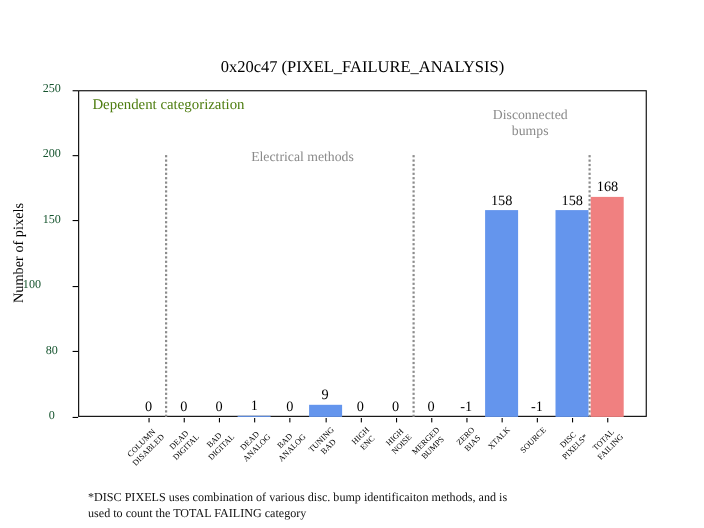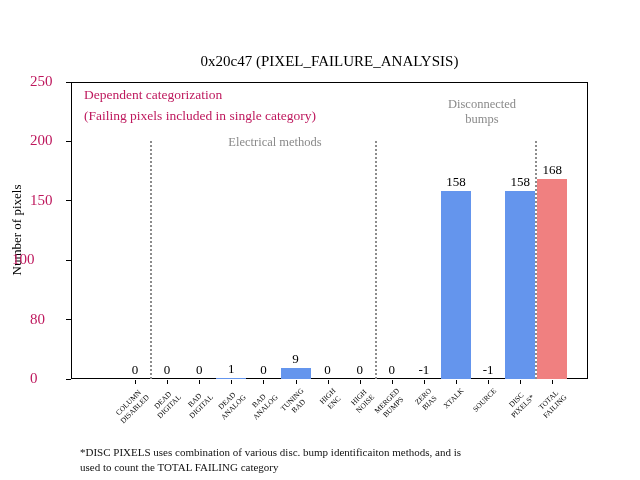--- a/index.html
+++ b/index.html
@@ -23,43 +23,43 @@
   .title {
     position: absolute; left: 71px; top: 9px; width: 517px;
     text-align: center; font-size: 15px; color: #000;
   }
   .ylabel {
     position: absolute; left: -83px; top: 178px; width: 200px; height: 16px;
     text-align: center; font-size: 13px; color: #000;
     transform: rotate(-90deg);
   }
   .ytick-label {
-    position: absolute; width: 34px; text-align: left;
-    font-size: 15px; color: #be185d; line-height: 15px;
+    position: absolute; width: 34px; text-align: center;
+    font-size: 11px; color: #14532d; line-height: 15px;
   }
   .ytick-mark { position: absolute; width: 5px; height: 1px; background: #000; }
   .xtick-mark { position: absolute; width: 1px; height: 4px; background: #000; }
   .xtick-wrap { position: absolute; width: 0; height: 0; }
   .xtick-label {
     position: absolute; right: 0; top: 0;
     transform: rotate(-45deg); transform-origin: 100% 0%;
     font-size: 7.5px; line-height: 8.5px; color: #000;
     text-align: center; white-space: pre;
   }
   .bar { position: absolute; }
   .bar-value {
     position: absolute; width: 50px; text-align: center;
     font-size: 13px; line-height: 15px; color: #000;
   }
   .separator {
     position: absolute; width: 0;
     border-left: 2px dotted #8c8c8c;
   }
   .anno-main {
-    position: absolute; font-size: 13.5px; color: #be185d; white-space: pre;
+    position: absolute; font-size: 13.5px; color: #4d7c0f; white-space: pre;
   }
   .anno-section {
     position: absolute; font-size: 12.5px; color: #8a8a8a;
     line-height: 15px; white-space: pre-line;
   }
   .sec1 { left: 79px; top: 87px; text-align: left; background: #fff; padding-right: 3px; }
   .sec2 { left: 205px; top: 91px; width: 140px; text-align: center; }
   .sec3 { left: 422px; top: 53px; width: 120px; text-align: center; }
   .footnote {
     position: absolute; left: 80px; top: 401px; width: 520px;
@@ -177,21 +177,20 @@
       <div class="bar" style="left: 537.3px; top: 135.416px; width: 30px; height: 199.584px; background: rgb(240, 128, 128);"></div>
       <div class="bar-value" style="left: 527.3px; top: 118.416px;">168</div>
       <div class="xtick-mark" style="left: 552.3px; top: 336px;"></div>
       <div class="xtick-wrap" style="left: 556.3px; top: 343px;">
         <div class="xtick-label">TOTAL
 FAILING</div>
       </div>
     </div>
 
   <div class="anno-main" style="left:84px; top:43px;">Dependent categorization</div>
-  <div class="anno-main" style="left:84px; top:64px;">(Failing pixels included in single category)</div>
 
   <div class="anno-section sec2">Electrical methods</div>
   <div class="anno-section sec3">Disconnected
 bumps</div>
 
   <div class="footnote">*DISC PIXELS uses combination of various disc. bump identificaiton methods, and is
 used to count the TOTAL FAILING category</div>
 
 </div>
 

